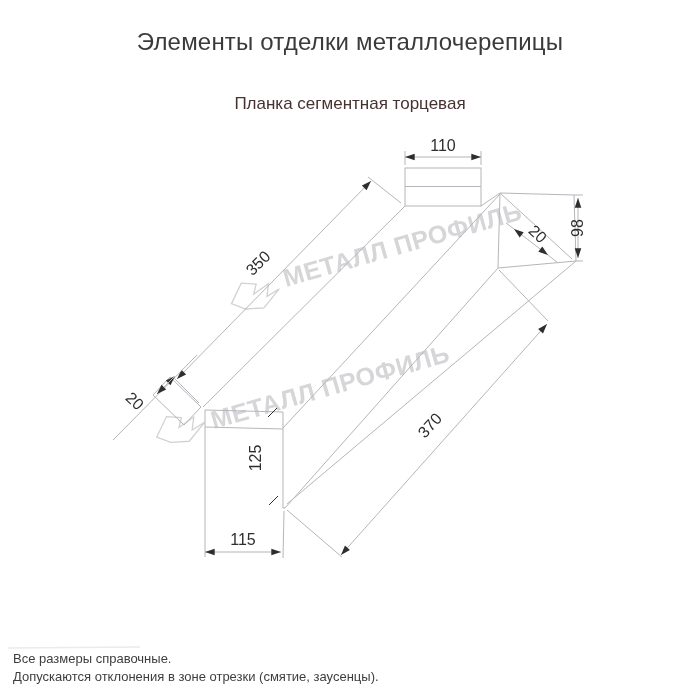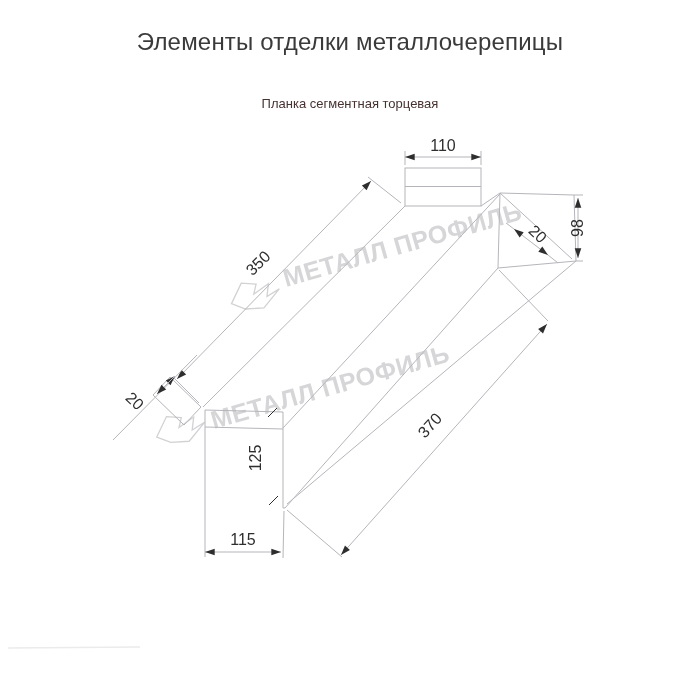--- a/index.html
+++ b/index.html
@@ -1,21 +1,21 @@
 <!DOCTYPE html>
 <html><head>
 <meta charset="utf-8">
 <style>
   html,body{margin:0;padding:0;background:#ffffff;}
   .page{position:relative;width:700px;height:700px;background:#fff;overflow:hidden;
         font-family:"Liberation Sans","DejaVu Sans",sans-serif;}
   .title{position:absolute;left:0;top:28px;width:700px;text-align:center;
          font-size:24px;letter-spacing:0.2px;color:#3a3a3a;}
   .subtitle{position:absolute;left:0;top:93px;width:700px;text-align:center;
-            font-size:13px;line-height:22px;color:#463231;}
+            font-size:17px;line-height:22px;color:#463231;}
   .notes{position:absolute;left:13px;top:650px;font-size:13px;line-height:18px;color:#3e3e3e;}
   svg{position:absolute;left:0;top:0;}
   .dimtext{font-size:16px;fill:#2e2e2e;}
   .wmtext{font-size:25px;font-weight:bold;fill:#d6d6d8;letter-spacing:0.5px;}
 </style>
 </head>
 <body>
 
 <div class="page">
 
@@ -111,15 +111,17 @@
       <text class="dimtext" transform="translate(583,228) rotate(-90)" text-anchor="middle">98</text>
       <text class="dimtext" transform="translate(261,458) rotate(-90)" text-anchor="middle">125</text>
       <text class="dimtext" x="243" y="545" text-anchor="middle">115</text>
       <text class="dimtext" transform="translate(434,429) rotate(-48)" text-anchor="middle">370</text>
     </g>
 
     <line x1="8" y1="648" x2="140" y2="647" stroke="#ebebeb" stroke-width="1.5"></line>
   </svg>
 
   <div class="notes">
+    <div>Все размеры справочные.</div>
+    <div>Допускаются отклонения в зоне отрезки (смятие, заусенцы).</div>
   </div>
 
 </div>
 
 </body></html>

